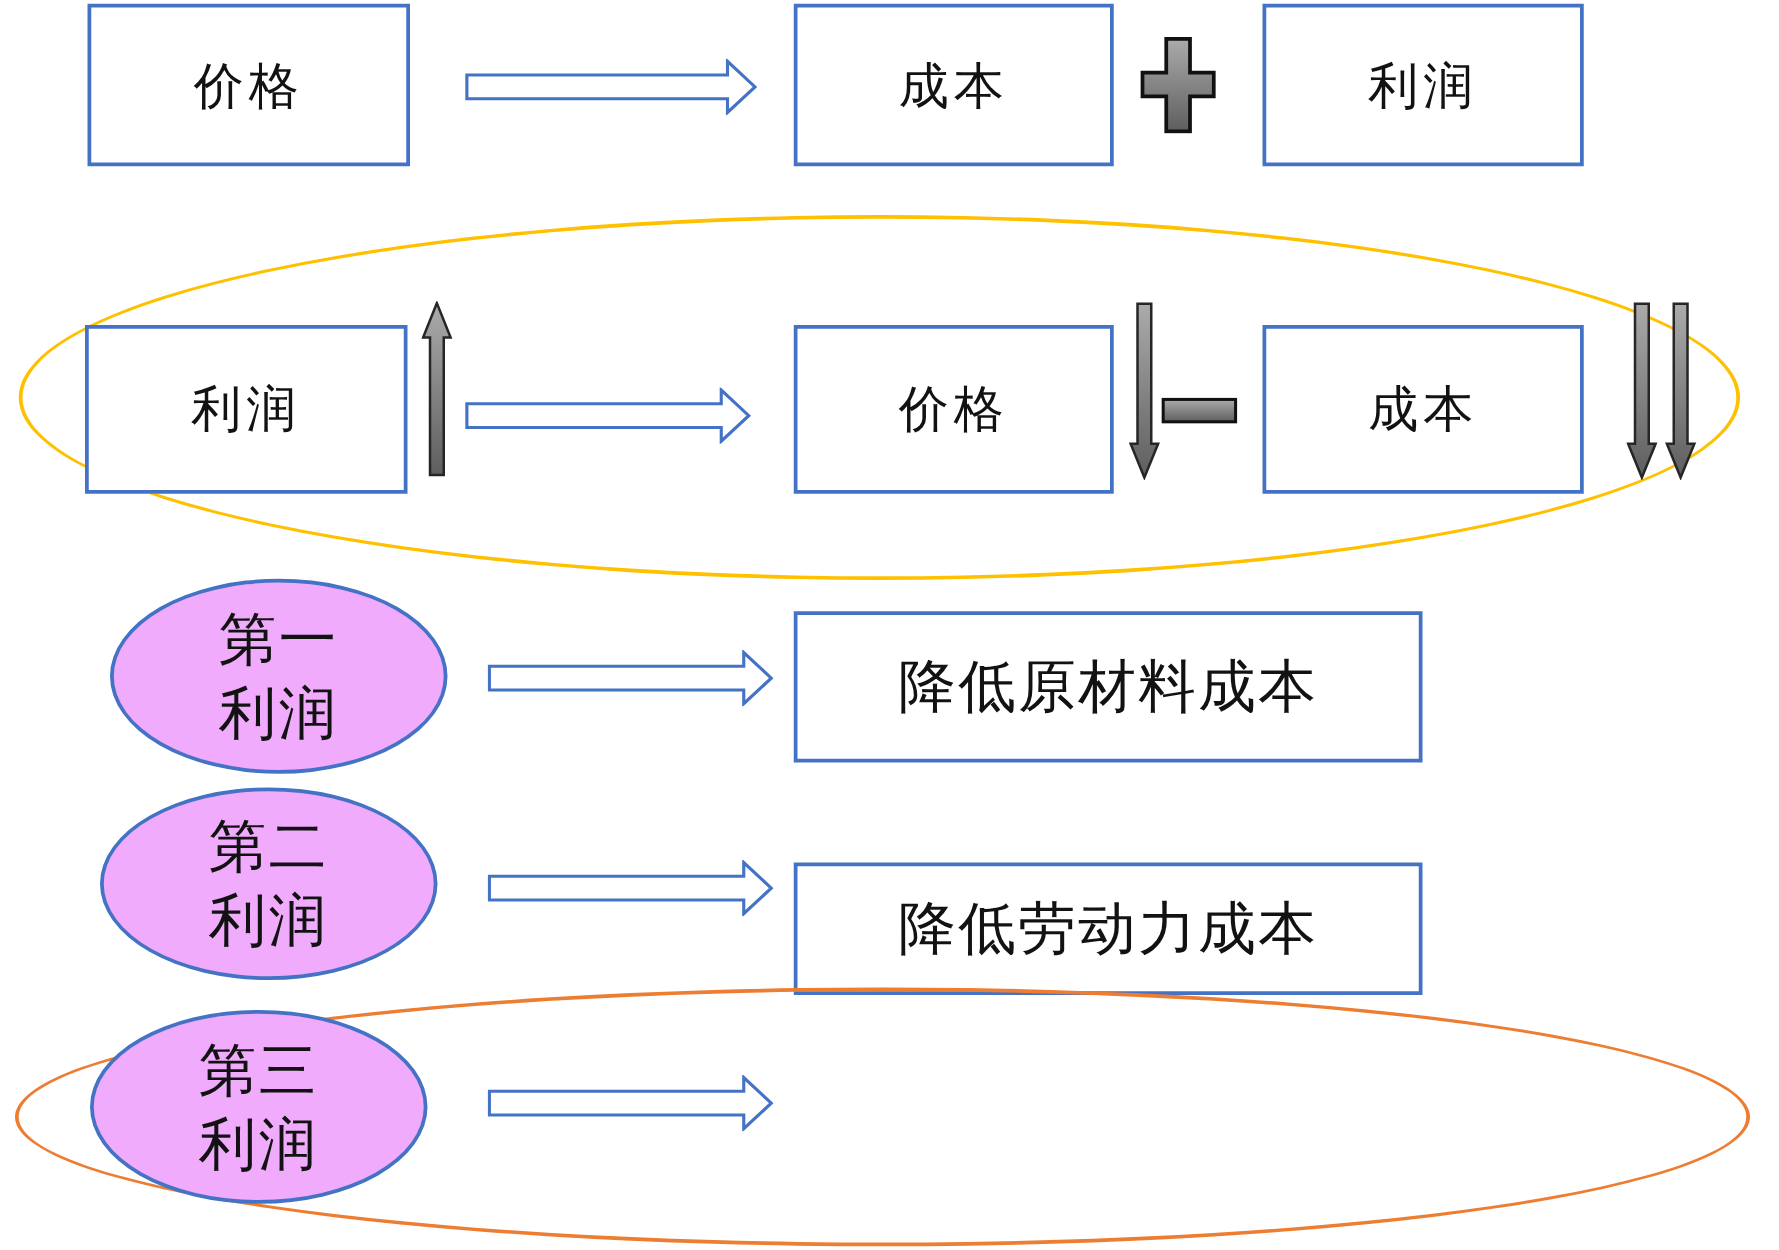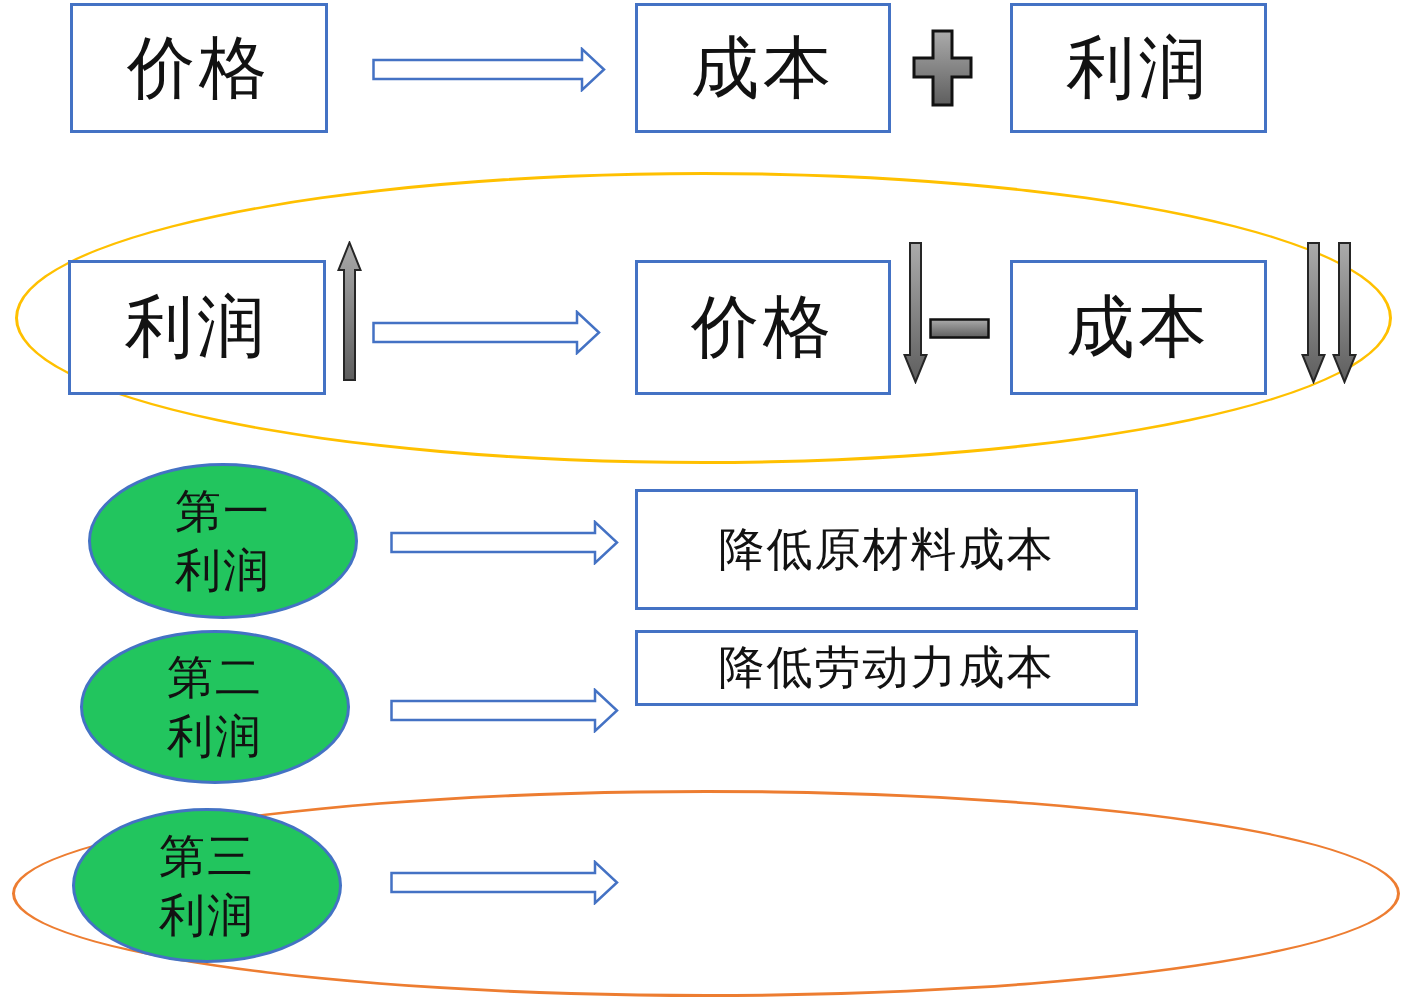--- a/index.html
+++ b/index.html
@@ -13,29 +13,29 @@
   .abs{position:absolute;}
   
   .rect-box{
     position:absolute;
     box-sizing:border-box;
     border:3px solid #4472C4;
     background:#fff;
     display:flex;align-items:center;justify-content:center;
     color:#121212;
   }
-  .txt-lg{font-size:68px;letter-spacing:4px;}
+  .txt-lg{font-size:40px;letter-spacing:4px;}
   .txt-md{font-size:46px;letter-spacing:2px;}
   
   .blue-ellipse{
     position:absolute;
     box-sizing:border-box;
     border:3px solid #4472C4;
     border-radius:50%;
-    background:#22c55e;
+    background:#f0abfc;
     display:flex;align-items:center;justify-content:center;
     text-align:center;
     color:#121212;
     font-size:46px;line-height:1.28;letter-spacing:2px;
   }
   
   .ring{
     position:absolute;
     box-sizing:border-box;
     border-radius:50%;
@@ -137,21 +137,21 @@
     <div>
       <div>第二</div>
       <div>利润</div>
     </div>
   </div>
 
   <svg class="abs" style="left:390px;top:688px" width="229" height="45">
     <polygon points="1.5,13 205,13 205,2 227,22.5 205,43 205,32 1.5,32" fill="#ffffff" stroke="#4472C4" stroke-width="2.5"></polygon>
   </svg>
 
-  <div class="rect-box txt-md" style="left:635px;top:630px;width:503px;height:76px">
+  <div class="rect-box txt-md" style="left:635px;top:690px;width:503px;height:106px">
     <span>降低劳动力成本</span>
   </div>
 
   <div class="ring ring-orange" style="left:12px;top:790px;width:1388px;height:207px"></div>
 
   <div class="blue-ellipse" style="left:72px;top:808px;width:270px;height:155px">
     <div>
       <div>第三</div>
       <div>利润</div>
     </div>

